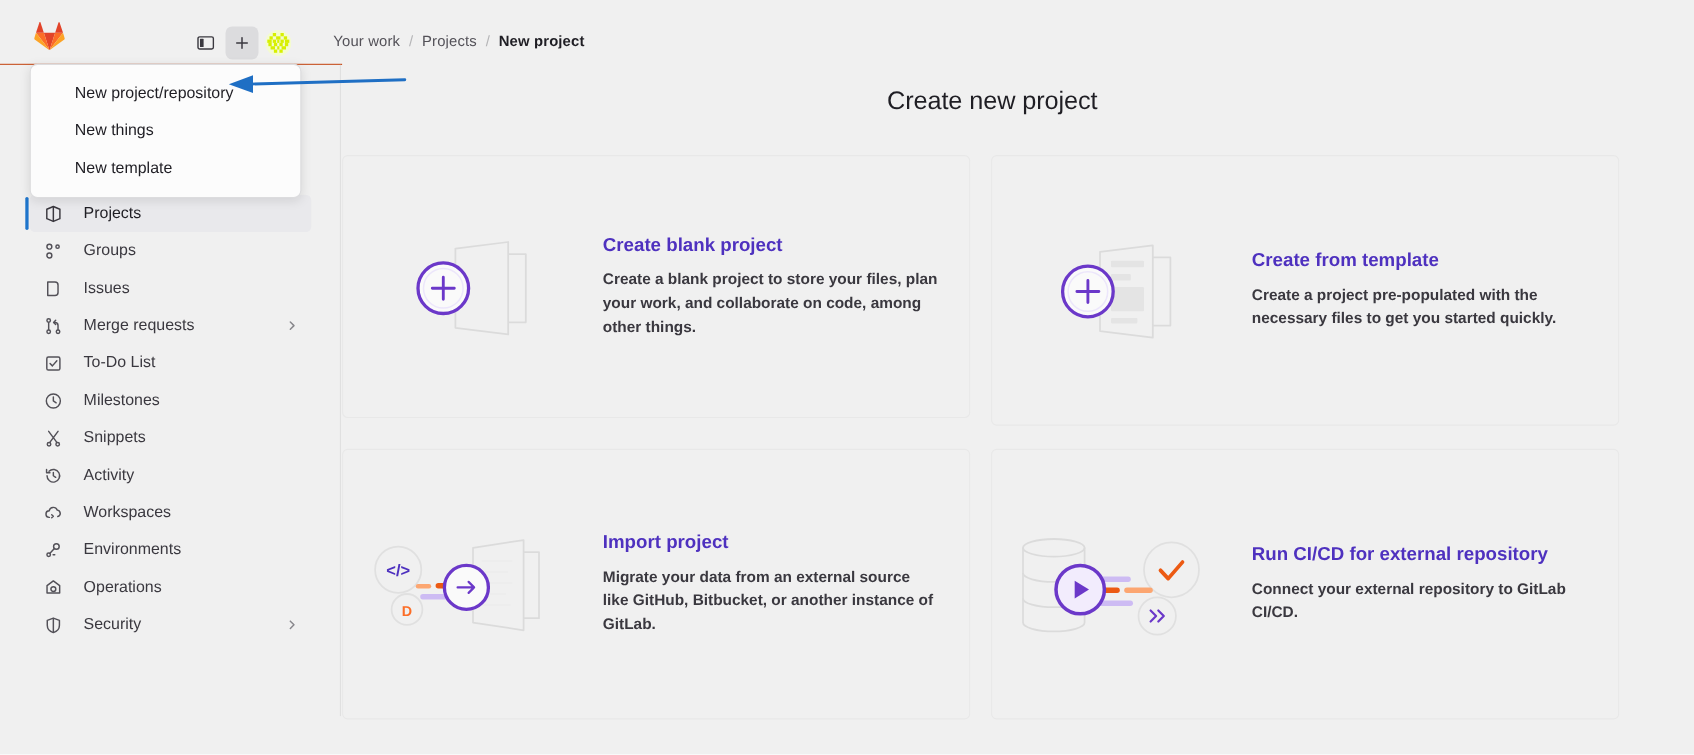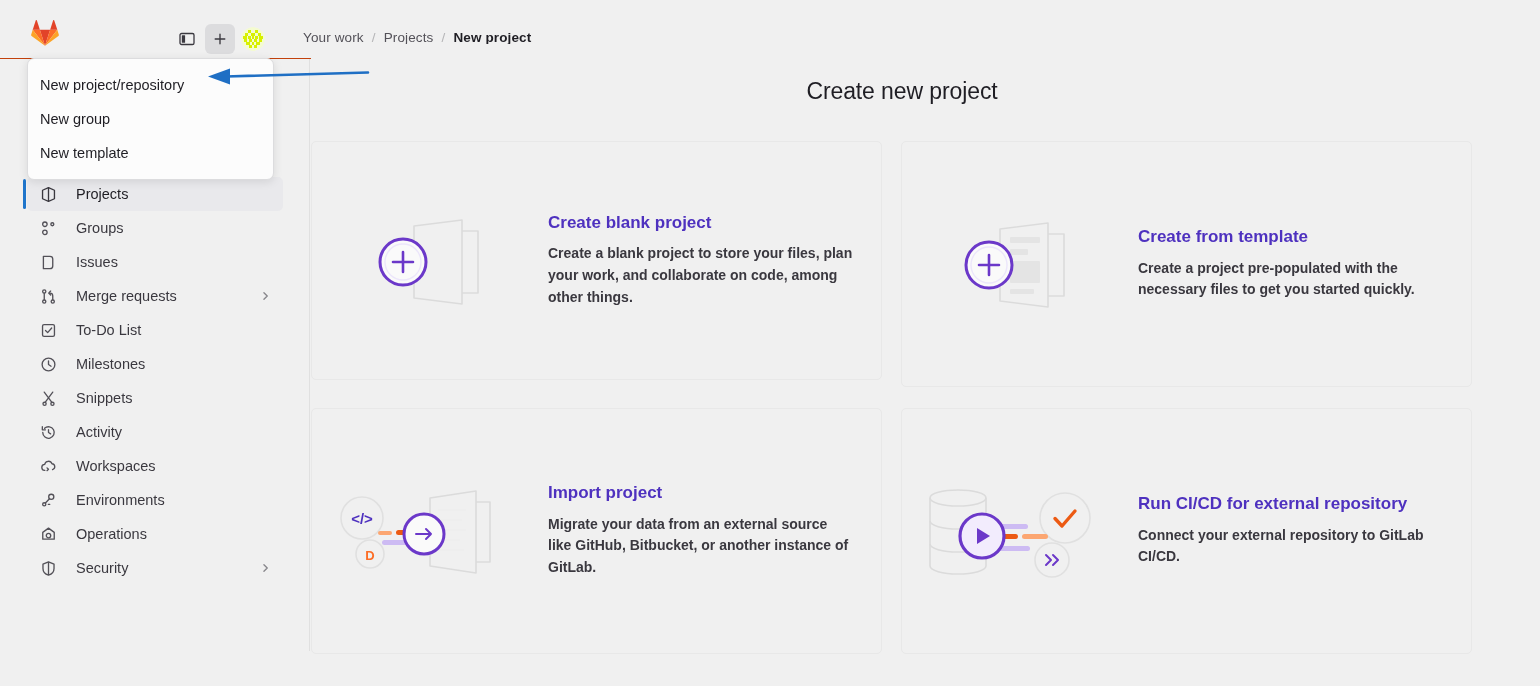--- a/index.html
+++ b/index.html
@@ -155,20 +155,21 @@
     z-index: 40;
   }
   .dd-item {
     height: 34px;
     display: flex; align-items: center;
     padding: 0 12px;
     font-size: 14.5px;
     color: #1f1e24;
     cursor: pointer;
     white-space: nowrap;
+    margin-left: 28px;
   }
 
   
   .annot-arrow {
     position: absolute;
     left: 200px; top: 60px;
     width: 180px; height: 34px;
     z-index: 60;
     pointer-events: none;
   }
@@ -564,21 +565,21 @@
       </div>
 
     </div>
   </div>
 
   <div class="dropdown">
     <div class="dd-item">
       <span>New project/repository</span>
     </div>
     <div class="dd-item">
-      <span>New group</span>
+      <span>New things</span>
     </div>
     <div class="dd-item">
       <span>New template</span>
     </div>
   </div>
 
   <div class="annot-arrow">
     <svg width="180" height="34" viewBox="0 0 180 34">
       <line x1="168" y1="12.5" x2="26" y2="16.5" stroke="#1f6fc4" stroke-width="2.6" stroke-linecap="round"></line>
       <path d="M8 16.5 30 8.5v16Z" fill="#1f6fc4"></path>

